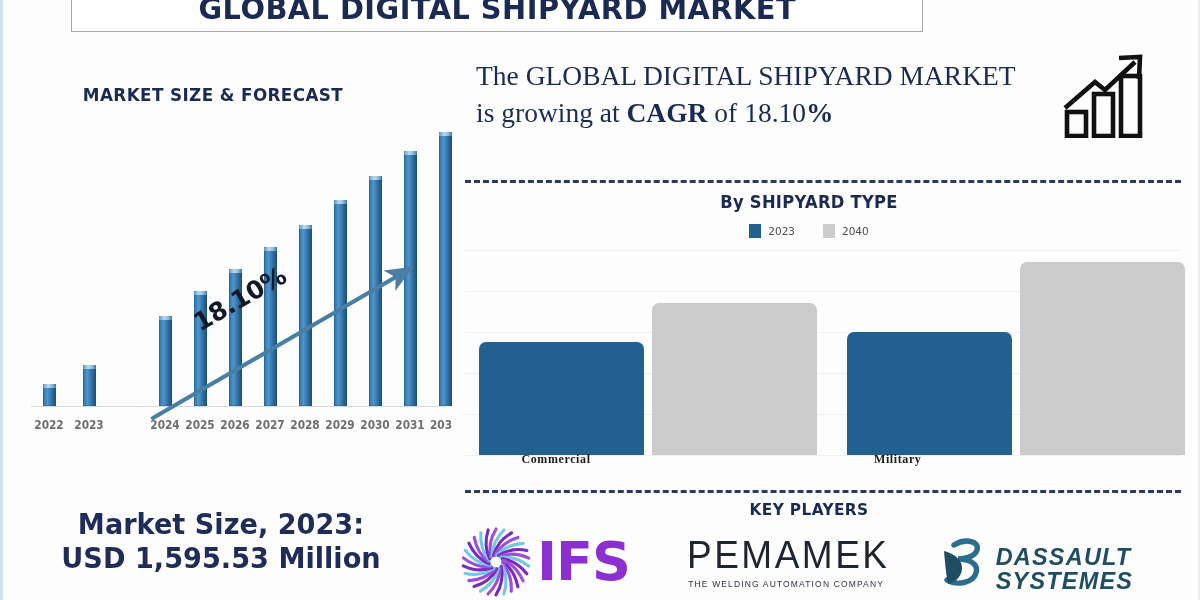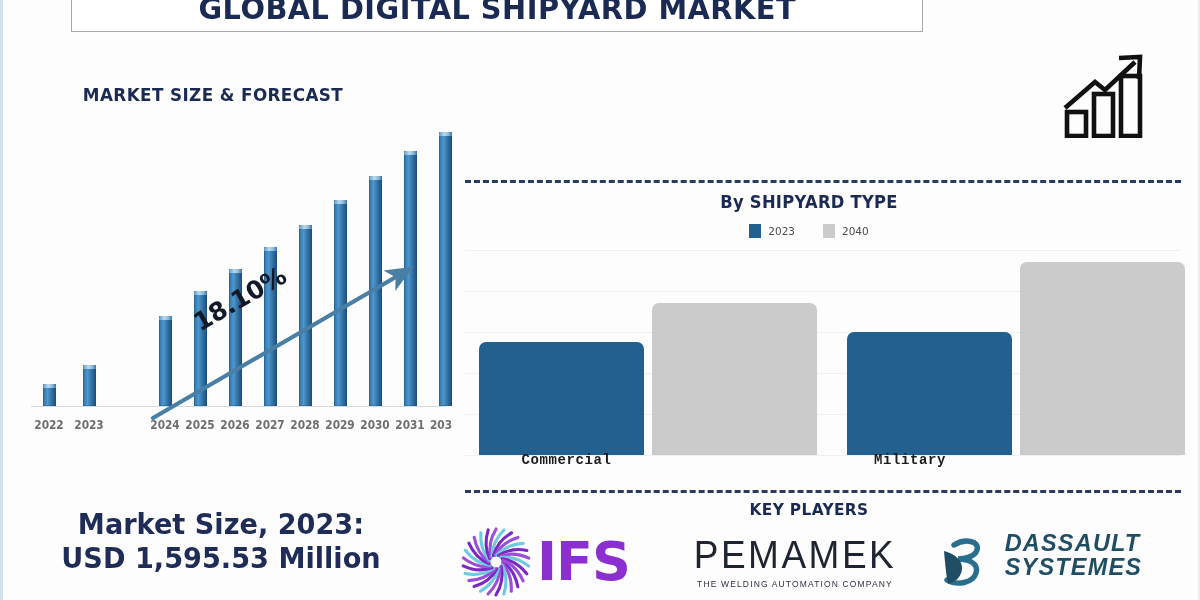--- a/index.html
+++ b/index.html
@@ -209,22 +209,22 @@
     border-radius: 7px 7px 0 0;
   }
   .type-labels {
     position: absolute;
     left: 14px; top: 452px;
     width: 716px; height: 22px;
   }
   .type-label {
     position: absolute;
     top: 0;
-    font-family: Liberation Mono, monospace;
-    font-size: 14px;
+    font-family: Liberation Serif, serif;
+    font-size: 12px;
     font-weight: bold;
     color: #1c1c1c;
     letter-spacing: 0.6px;
     white-space: nowrap;
   }
 
   
   .kp-title {
     position: absolute;
     left: 0; top: 500px; width: 716px;
@@ -247,43 +247,43 @@
   }
   .ifs-word {
     font-family: "DejaVu Sans", sans-serif;
     font-weight: bold;
     font-size: 54px;
     color: #8b2fd0;
     letter-spacing: -1px;
     line-height: 1;
   }
   .logo-pemamek {
-    position: absolute; left: 224px; top: 12px;
-    text-align: center; width: 240px;
+    position: absolute; left: 236px; top: 12px;
+    text-align: left; width: 240px;
   }
   .pem-word {
     font-family: "Liberation Sans", sans-serif;
     font-size: 37px;
     font-weight: 300;
     letter-spacing: 2.5px;
     color: #1e2430;
     line-height: 1;
     transform: scaleY(1.06);
   }
   .pem-tag {
     font-family: "Liberation Sans", sans-serif;
     font-size: 8.6px;
     letter-spacing: 1.15px;
     color: #2b3240;
     margin-top: 6px;
     transform: scaleX(0.99);
   }
   .logo-dassault {
     position: absolute; left: 484px; top: 8px;
-    display: flex; align-items: flex-start; gap: 9px;
+    display: flex; align-items: flex-end; 
   }
   .ds-word {
     font-family: "Liberation Sans", sans-serif;
     font-weight: bold;
     font-style: italic;
     font-size: 23px;
     line-height: 1.04;
     letter-spacing: 1.2px;
     color: #1f4d63;
     transform: scaleX(1.02);
@@ -344,20 +344,23 @@
     </div>
 
     <div class="mktsize">
       <span>Market Size, 2023:</span><br>
       <span>USD 1,595.53 Million</span>
     </div>
   </div>
 
   <div class="right-panel">
 
+    <div class="headline">
+      <span>The GLOBAL  DIGITAL SHIPYARD MARKET is growing at </span><b>CAGR</b><span> of 18.10</span><b>%</b>
+    </div>
 
     <svg class="growth-icon" viewBox="0 0 100 86">
       <rect x="6" y="60" width="19" height="24" fill="none" stroke="#111" stroke-width="4.6"></rect>
       <rect x="33" y="42" width="19" height="42" fill="none" stroke="#111" stroke-width="4.6"></rect>
       <rect x="60" y="24" width="19" height="60" fill="none" stroke="#111" stroke-width="4.6"></rect>
       <path d="M4 56 L34 30 L44 38 L74 10" fill="none" stroke="#111" stroke-width="4.6" stroke-linejoin="miter" stroke-linecap="butt"></path>
       <path d="M58 6 L79 5 L78 27" fill="none" stroke="#111" stroke-width="4.6"></path>
     </svg>
 
     <div class="divider d1"></div>

